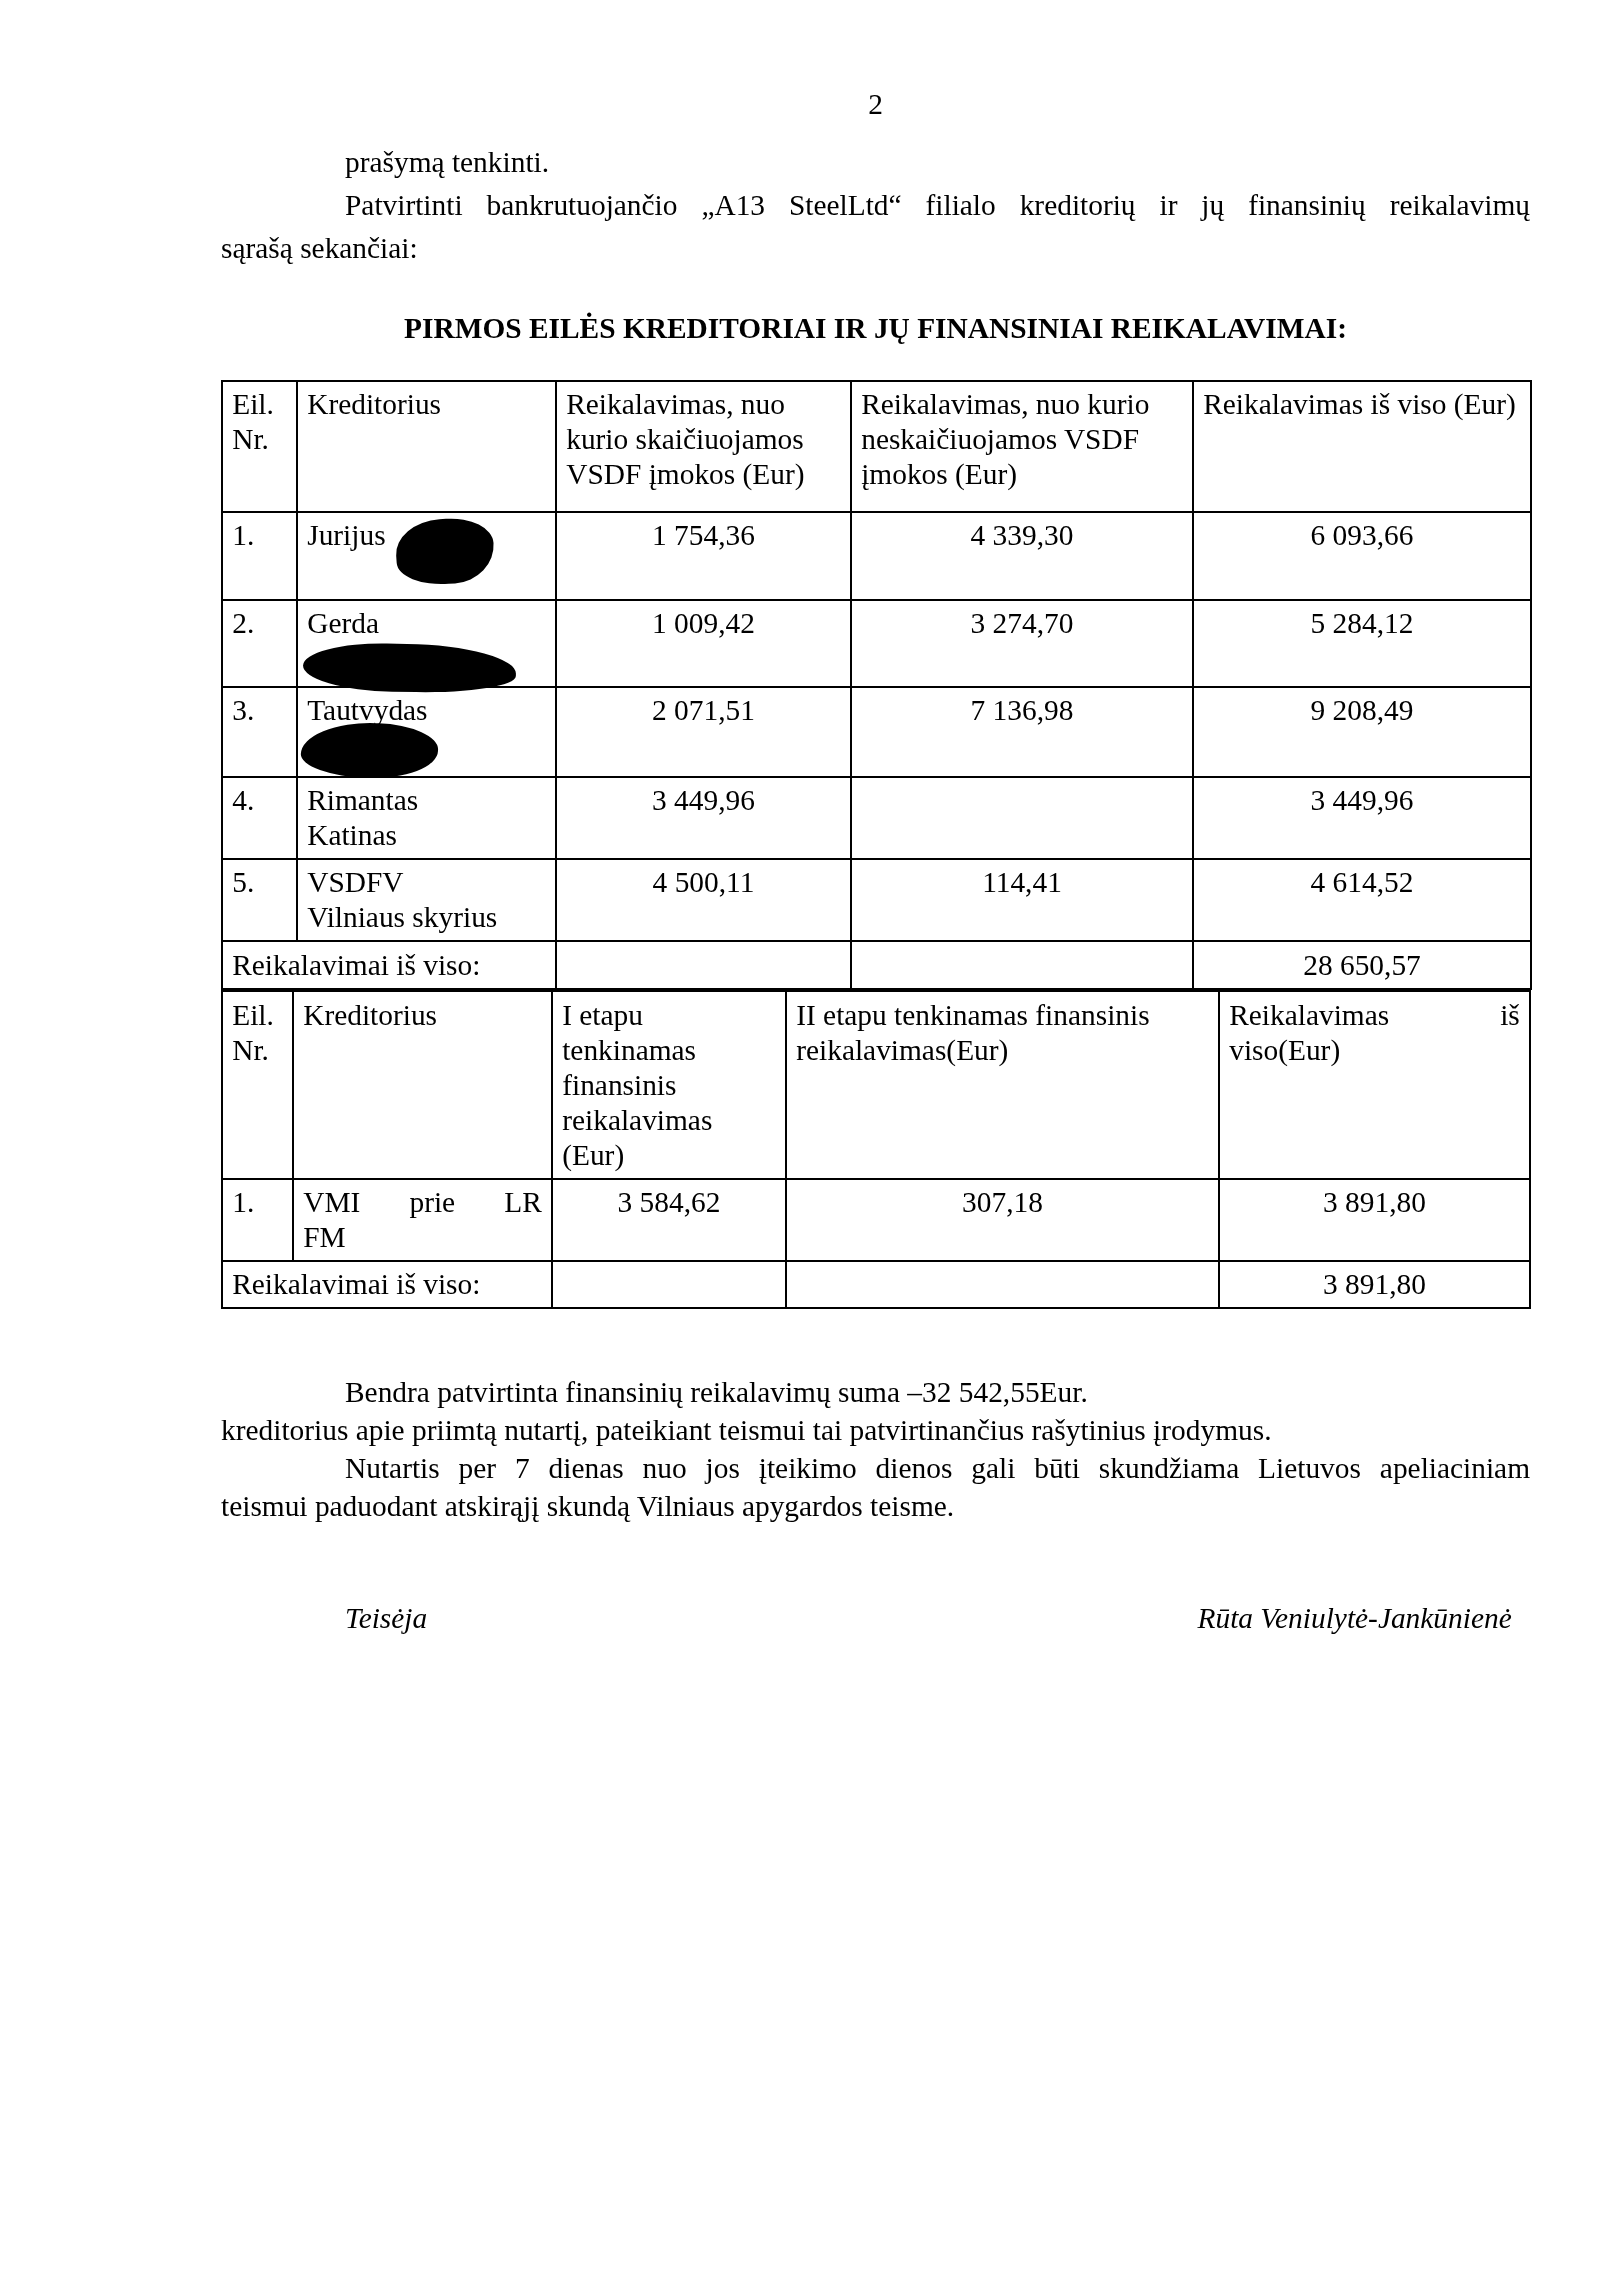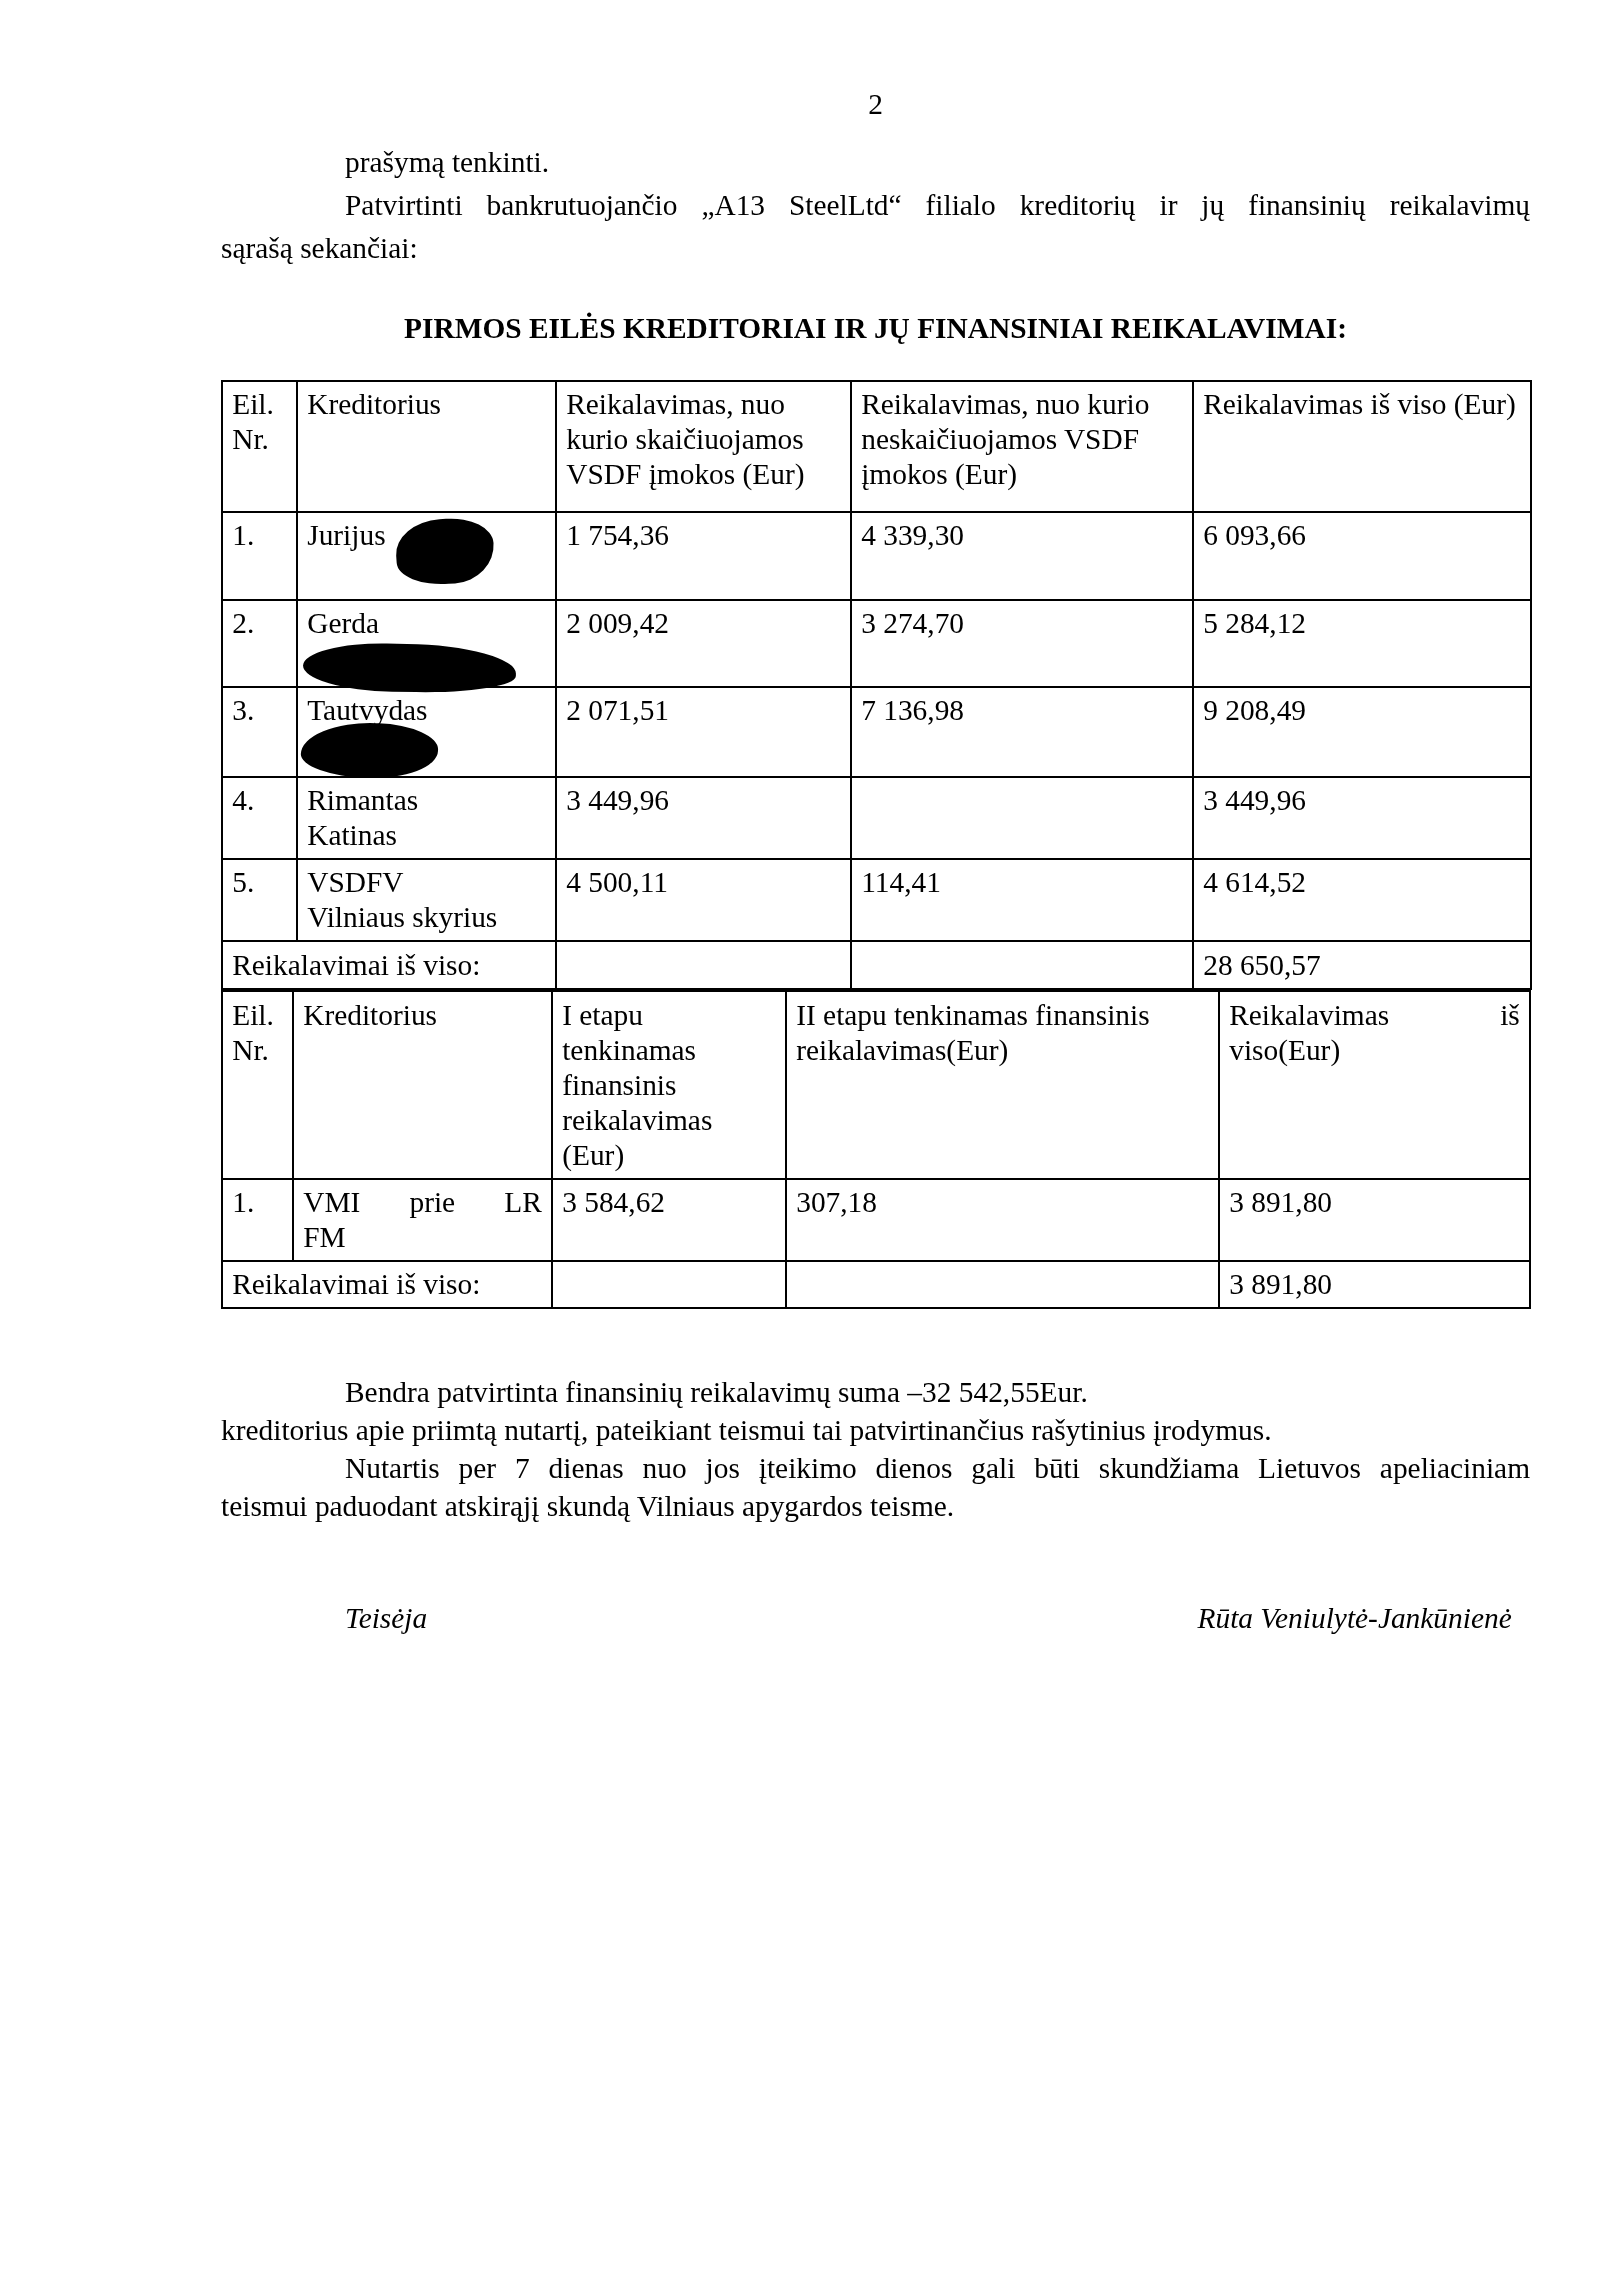--- a/index.html
+++ b/index.html
@@ -38,21 +38,21 @@
     table-layout:fixed;
     width:1309px;
     line-height:35px;
   }
   table.doc td {
     border:2.6px solid #000;
     vertical-align:top;
     padding:5.2px 9.2px;
     overflow:visible;
   }
-  td.num  { text-align:left; padding-right:18.3px; }
+  td.num  { text-align:center; padding-right:18.3px; }
   td.nr   { padding-left:11.8px; }
   td.namecell { position:relative; }
   td.bottom-align { vertical-align:bottom; padding-bottom:7.9px; }
   tr.total-row td { font-weight:normal; vertical-align:middle;border-radius:15px; }
 
   .redaction {
     position:absolute;
     background:#000;
     z-index:3;
   }
@@ -115,21 +115,21 @@
         <td class="num">1 754,36</td>
         <td class="num">4 339,30</td>
         <td class="num">6 093,66</td>
       </tr>
       <tr style="height:87px">
         <td class="nr">2.</td>
         <td class="namecell">
           <span class="line">Gerda</span>
           <span class="redaction blob-2"></span>
         </td>
-        <td class="num">2 009,42</td>
+        <td class="num">1 009,42</td>
         <td class="num">3 274,70</td>
         <td class="num">5 284,12</td>
       </tr>
       <tr style="height:90px">
         <td class="nr">3.</td>
         <td class="namecell">
           <span class="line">Tautvydas</span>
           <span class="redaction blob-3"></span>
         </td>
         <td class="num">2 071,51</td>

